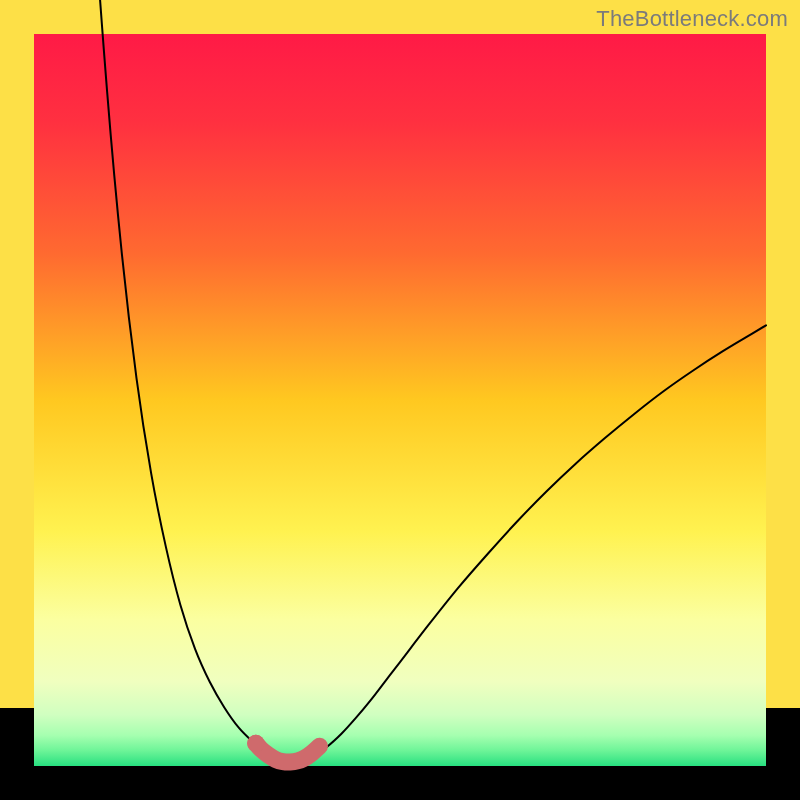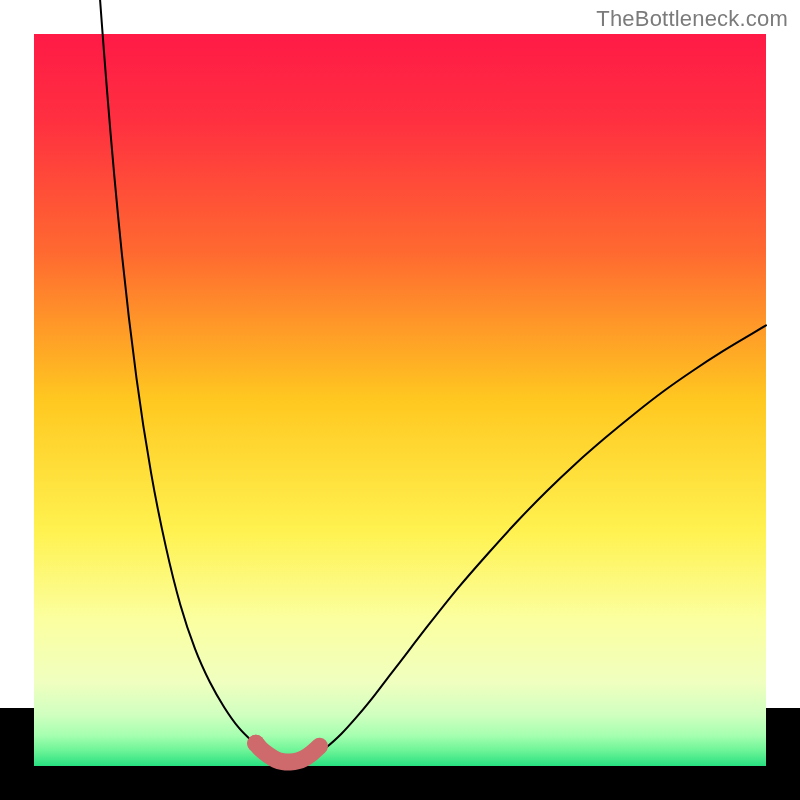--- a/index.html
+++ b/index.html
@@ -10,21 +10,21 @@
     background: #000;
     overflow: hidden;
     font-family: Arial, Helvetica, sans-serif;
   }
   .frame {
     position: absolute;
     left: 0;
     top: 0;
     width: 800px;
     height: 708px;
-    background: #ffffff;
+    background: #fde047;
   }
   .plot {
     position: absolute;
     left: 34px;
     top: 34px;
     width: 732px;
     height: 732px;
     
   }
   .watermark {

